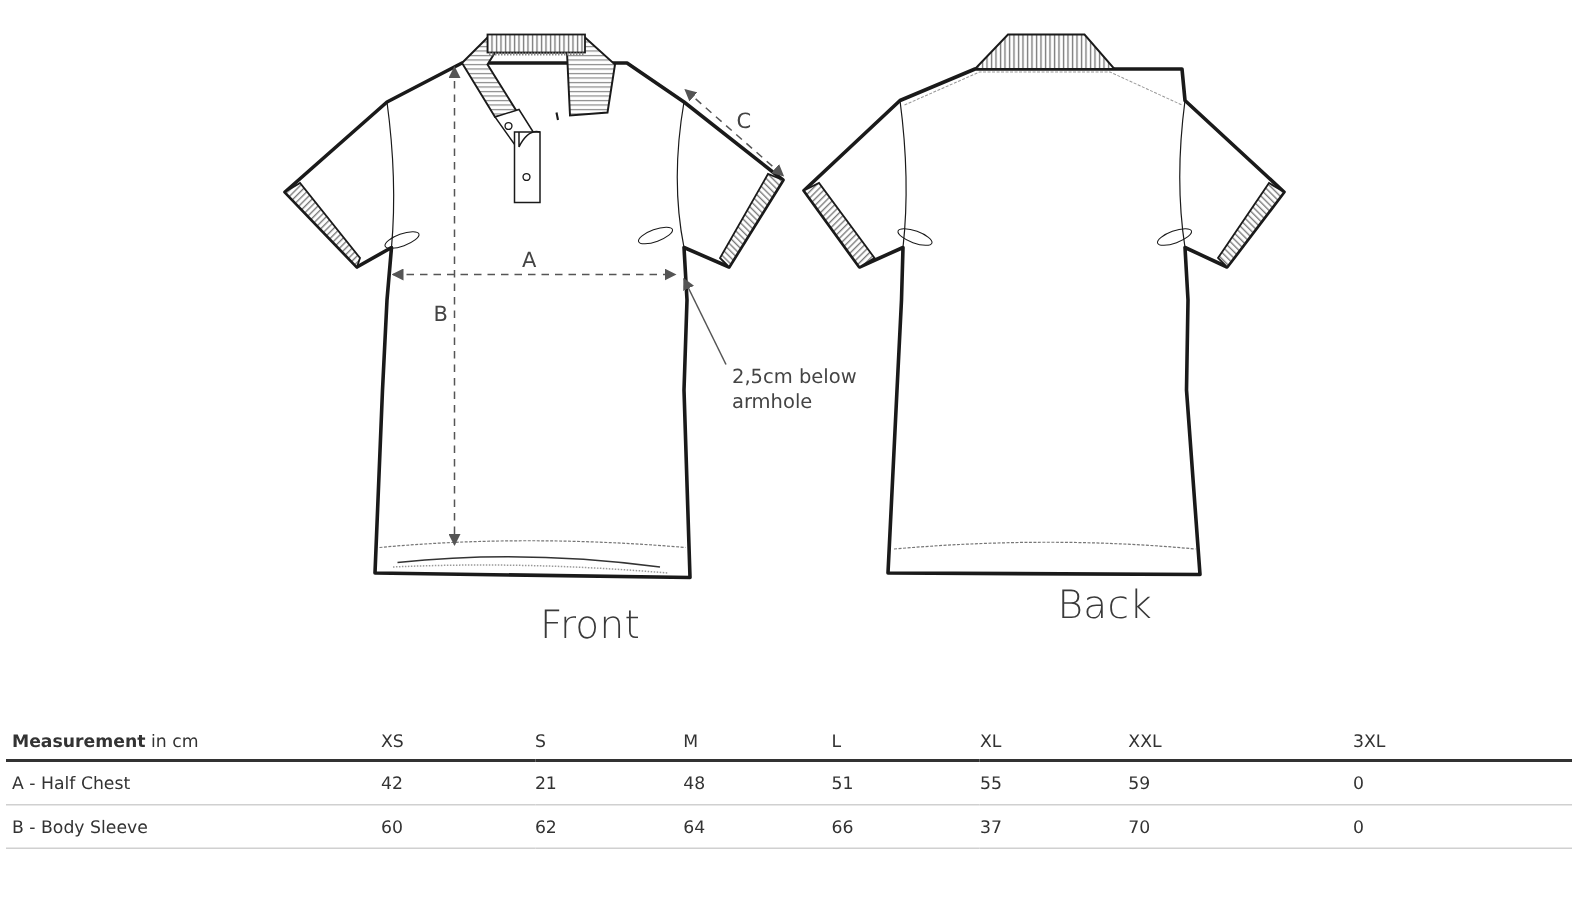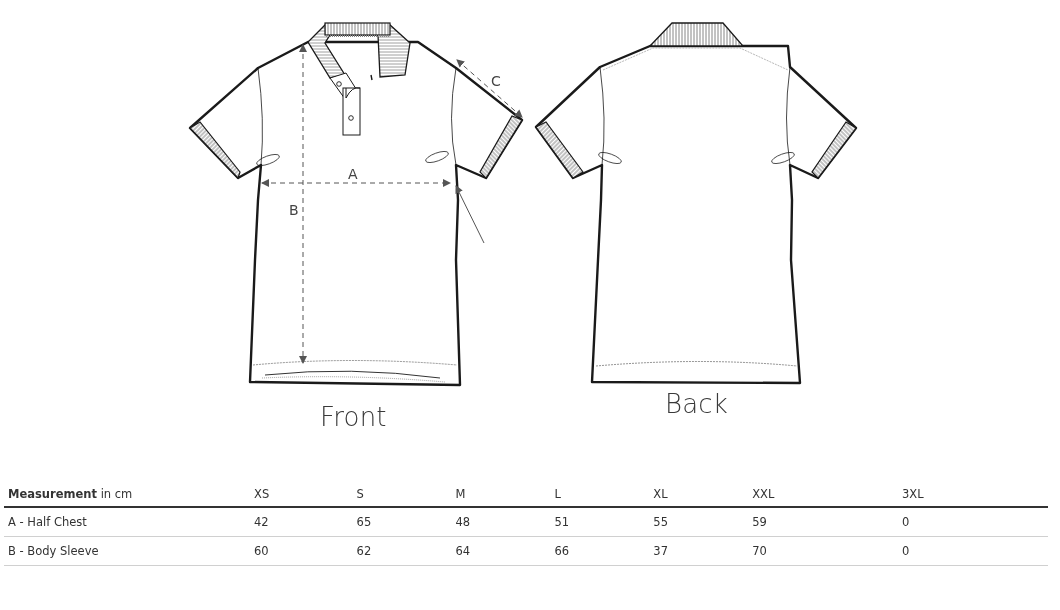--- a/index.html
+++ b/index.html
@@ -1,20 +1,20 @@
 <!DOCTYPE html>
 <html><head>
 <meta charset="utf-8">
 <style>
   * { box-sizing: border-box; margin: 0; padding: 0; }
   html, body { width: 1060px; height: 610px; background: #ffffff; overflow: hidden; }
   body { font-family: "Liberation Sans", sans-serif; color: #333333; position: relative; }
 
   #diagram { position: absolute; left: 0; top: 0; width: 1060px; height: 470px; }
-  .view-label { position: absolute; font-size: 26px; color: #3a3a3a; font-family: "DejaVu Sans", sans-serif; font-weight: 300; letter-spacing: 0.2px; }
+  .view-label { position: absolute; font-size: 26px; color: #3a3a3a; font-family: "DejaVu Sans", sans-serif; font-weight: 300; letter-spacing: 0.2px; margin-left: 40px; }
   #front-label { left: 320px; top: 402px; }
   #back-label { left: 665px; top: 389px; }
 
   .dim-letter { position: absolute; font-size: 14px; color: #444; font-family: "DejaVu Sans", sans-serif; }
   .note { position: absolute; font-size: 13px; color: #444; line-height: 17px; font-family: "DejaVu Sans", sans-serif; }
 
   table#size-table { position: absolute; left: 4px; top: 481px; width: 1044px; border-collapse: collapse; font-size: 11.5px; color: #333; font-family: "DejaVu Sans", sans-serif; }
   #size-table th, #size-table td { height: 29px; padding: 0; text-align: left; font-weight: normal; }
   #size-table th:first-child, #size-table td:first-child { text-align: left; padding-left: 4px; width: 250px; }
   #size-table thead tr { border-bottom: 2px solid #333; margin-left: 27px; }
@@ -104,20 +104,24 @@
       <path d="M650,46 L672,23 L723,23 L743,46 Z" fill="url(#ribV)" stroke-width="1.3"></path>
       <path d="M603,70 L653,48 L740,48 L788,70" fill="none" stroke="#999" stroke-width="0.7" stroke-dasharray="2,1"></path>
       <path d="M596,366 Q700,357 797,366" fill="none" stroke="#777" stroke-width="0.8" stroke-dasharray="2,1"></path>
     </g>
   </svg>
 
   <span class="dim-letter" style="left:348px; top:166px;">A</span>
   <span class="dim-letter" style="left:289px; top:202px;">B</span>
   <span class="dim-letter" style="left:491px; top:73px;">C</span>
 
+  <div class="note" style="left:488px; top:243px;">
+    <div>2,5cm below</div>
+    <div>armhole</div>
+  </div>
 
   <div id="front-label" class="view-label">Front</div>
   <div id="back-label" class="view-label">Back</div>
 </div>
 
 <table id="size-table">
   <thead>
     <tr>
       <th><span class="bold">Measurement</span><span> in cm</span></th>
       <th>XS</th>
@@ -126,21 +130,21 @@
       <th>L</th>
       <th>XL</th>
       <th>XXL</th>
       <th>3XL</th>
     </tr>
   </thead>
   <tbody>
     <tr>
       <td>A - Half Chest</td>
       <td>42</td>
-      <td>65</td>
+      <td>21</td>
       <td>48</td>
       <td>51</td>
       <td>55</td>
       <td>59</td>
       <td>0</td>
     </tr>
     <tr>
       <td>B - Body Sleeve</td>
       <td>60</td>
       <td>62</td>

